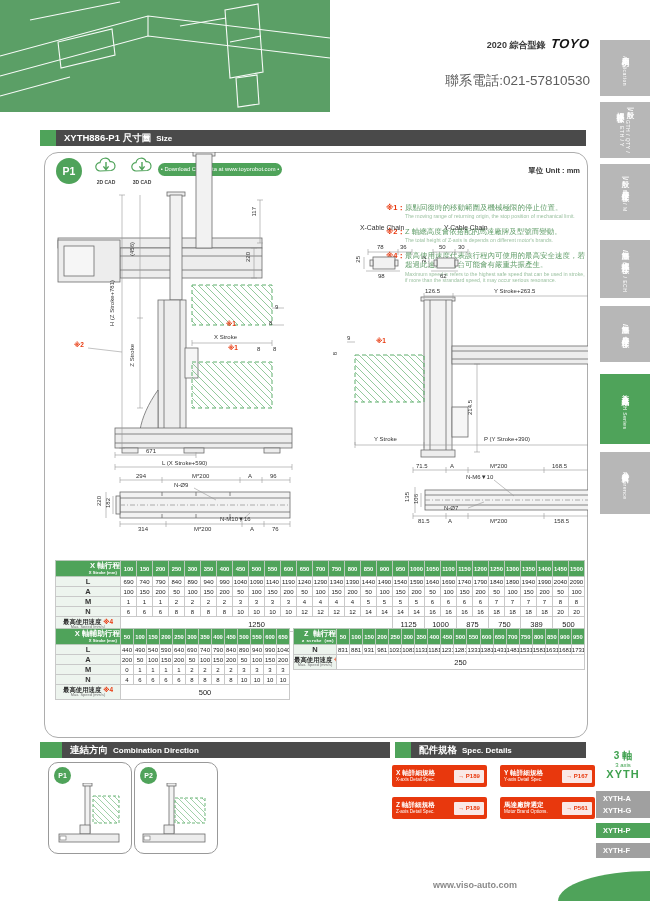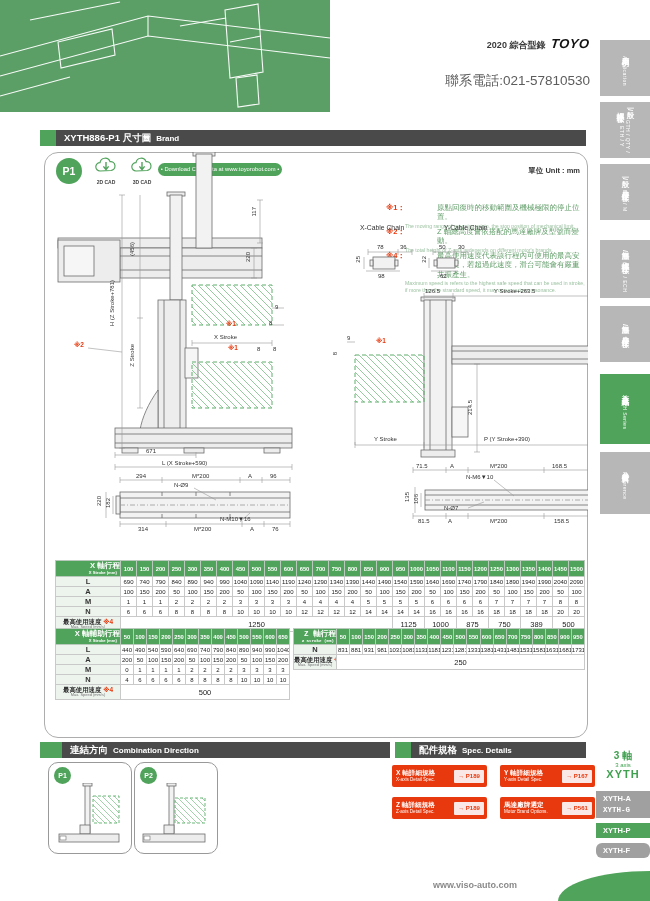--- a/index.html
+++ b/index.html
@@ -25,21 +25,21 @@
   .mainbox{position:absolute;left:44px;top:152px;width:542px;height:584px;border:1.5px solid #adadad;border-radius:14px;background:#fff;}
   .badge{position:absolute;border-radius:50%;background:#4fa35a;color:#fff;font-weight:bold;display:flex;align-items:center;justify-content:center;}
   .cadic{position:absolute;width:36px;text-align:center;}
   .cadic .lbl{font-size:5px;font-weight:bold;color:#444;margin-top:-1px;}
   .pill{position:absolute;left:158px;top:163px;width:124px;height:13px;background:#4fa35a;border-radius:7px;color:#fff;
         font-size:5.8px;line-height:13px;text-align:center;white-space:nowrap;}
   .unit{position:absolute;left:490px;top:166px;width:90px;text-align:right;font-size:7.5px;font-weight:bold;color:#333;}
   
   .note{position:absolute;left:386px;width:200px;display:flex;}
   .note .mk{flex:0 0 17px;color:#e8380d;font-size:7.5px;font-weight:bold;line-height:1.2;}
-  .note .zh{font-size:7.5px;color:#5f9c67;line-height:1.25;margin-left:32px;}
+  .note .zh{font-size:7.5px;color:#5f9c67;line-height:1.25;}
   .note .en{font-size:5.2px;color:#9dc2a2;line-height:1.25;margin-top:1px;}
   
   .diagram{position:absolute;left:44px;top:152px;width:544px;height:408px;}
   .dim{position:absolute;font-style:normal;font-size:6px;color:#333;white-space:nowrap;line-height:1;}
   .dimtitle{font-size:6.8px;color:#333;}
   .vdim{writing-mode:vertical-rl;transform:rotate(180deg);}
   .rem{color:#e8380d;font-weight:bold;font-size:6.5px;}
   
   .thost{position:absolute;}
   table.spec{border-collapse:collapse;table-layout:fixed;width:100%;}
@@ -126,21 +126,21 @@
     <div class="en">XYTH Series</div>
     </div>
   <div class="stab" style="top:452px;height:62px;">
     <div class="zh">參考資料</div>
     <div class="en">Reference</div>
     </div>
 
   <div class="bar" style="left:40px;top:130px;width:546px;">
     <div class="gsq" style="width:16px;"></div>
     <span class="t1"><span>XYTH886-P1</span> <span>尺寸圖</span></span>
-    <span class="t2">Brand</span>
+    <span class="t2">Size</span>
   </div>
 
   <div class="mainbox"></div>
 
   <div class="badge" style="left:56px;top:158px;width:26px;height:26px;font-size:10.5px;">P1</div>
 
   <div class="cadic" style="left:88px;top:156px;">
     <svg width="24" height="20">
       <path d="M6,15 a4.2,4.2 0 0 1 0-8.4 a5.2,5.2 0 0 1 10-1 a4.3,4.3 0 0 1 1,8.9 z" stroke="#4fa35a" fill="none" stroke-width="1.2"></path>
       <path d="M12,6 v7 M9.4,10.4 L12,13.6 L14.6,10.4" stroke="#4fa35a" fill="none" stroke-width="1.4"></path>
@@ -829,19 +829,19 @@
       </div>
     <div class="pg">→ P561</div>
   </div>
 
   <div class="series">
     <div class="a1">3 軸</div>
     <div class="a2">3 axis</div>
     <div class="a3">XYTH</div>
   </div>
   <div class="xtab" style="top:783px;margin-top:8px;">XYTH-A</div>
-  <div class="xtab" style="top:803px;font-family:Liberation Mono, monospace;">XYTH-G</div>
+  <div class="xtab" style="top:803px;">XYTH-G</div>
   <div class="xtab active" style="top:823px;">XYTH-P</div>
-  <div class="xtab" style="top:843px;border-radius:6px;">XYTH-F</div>
+  <div class="xtab" style="top:843px;">XYTH-F</div>
 
   <div class="footerurl">www.viso-auto.com</div>
   <div class="corner"></div>
 </div>
 
 </body></html>

